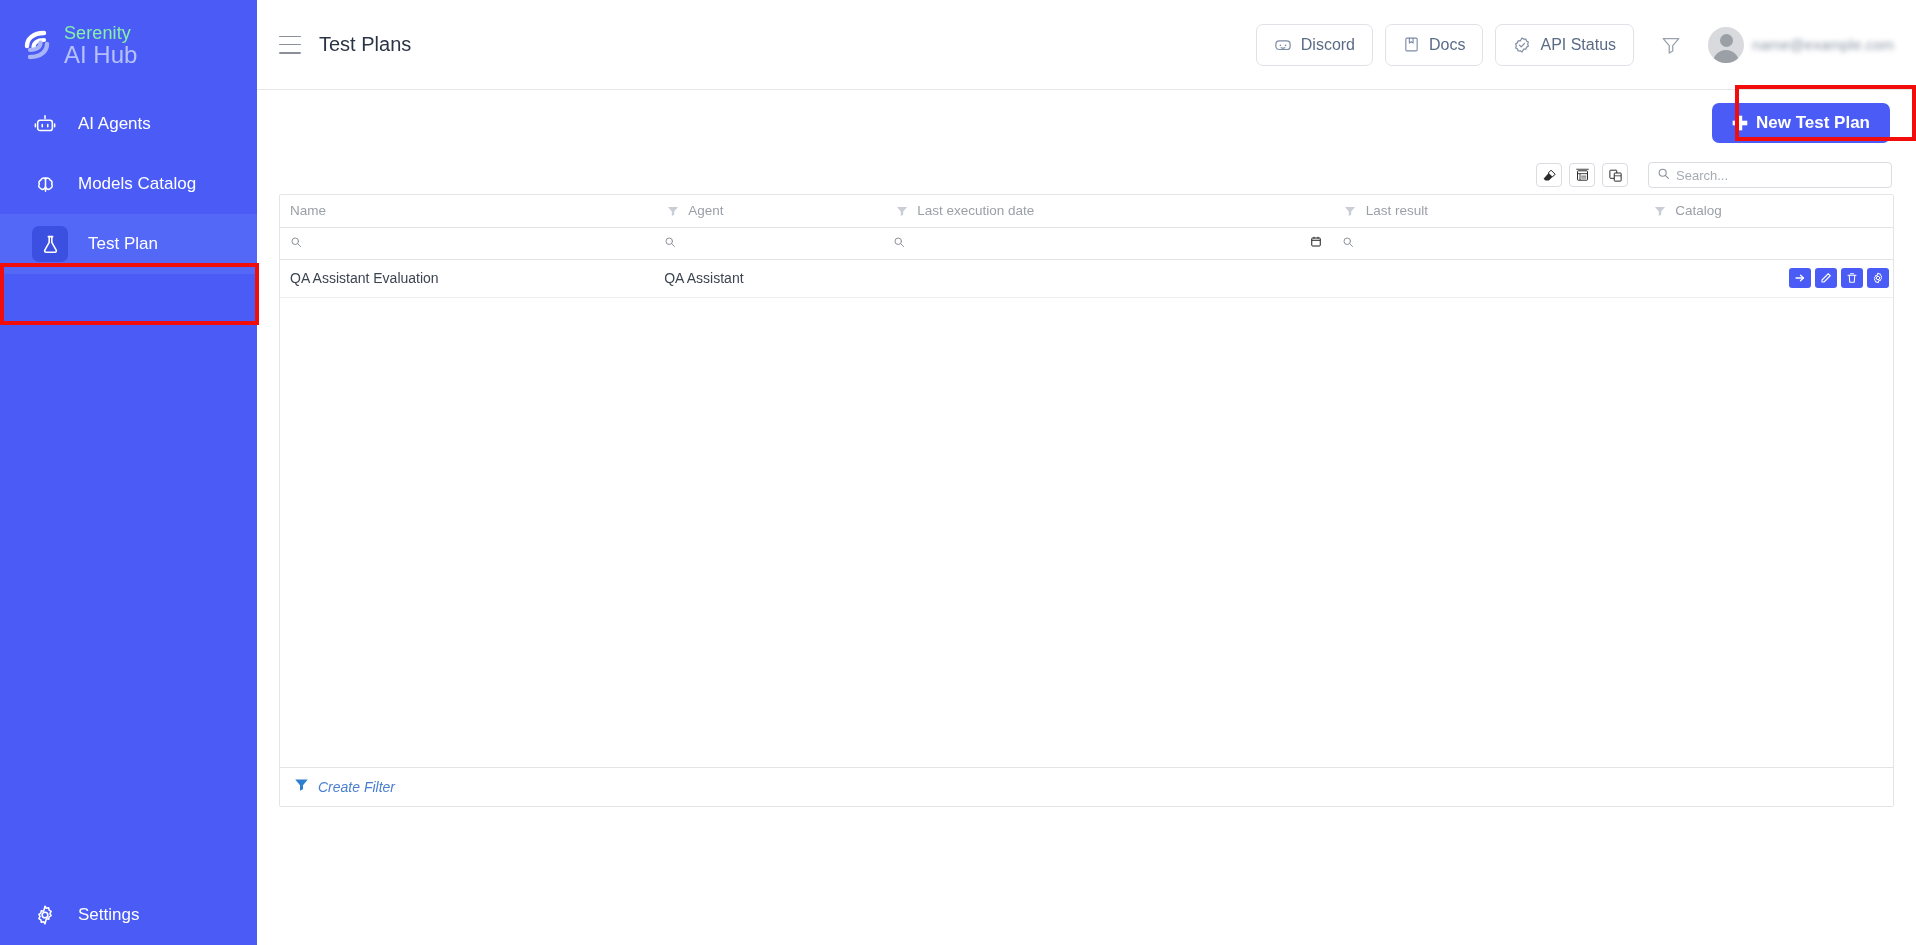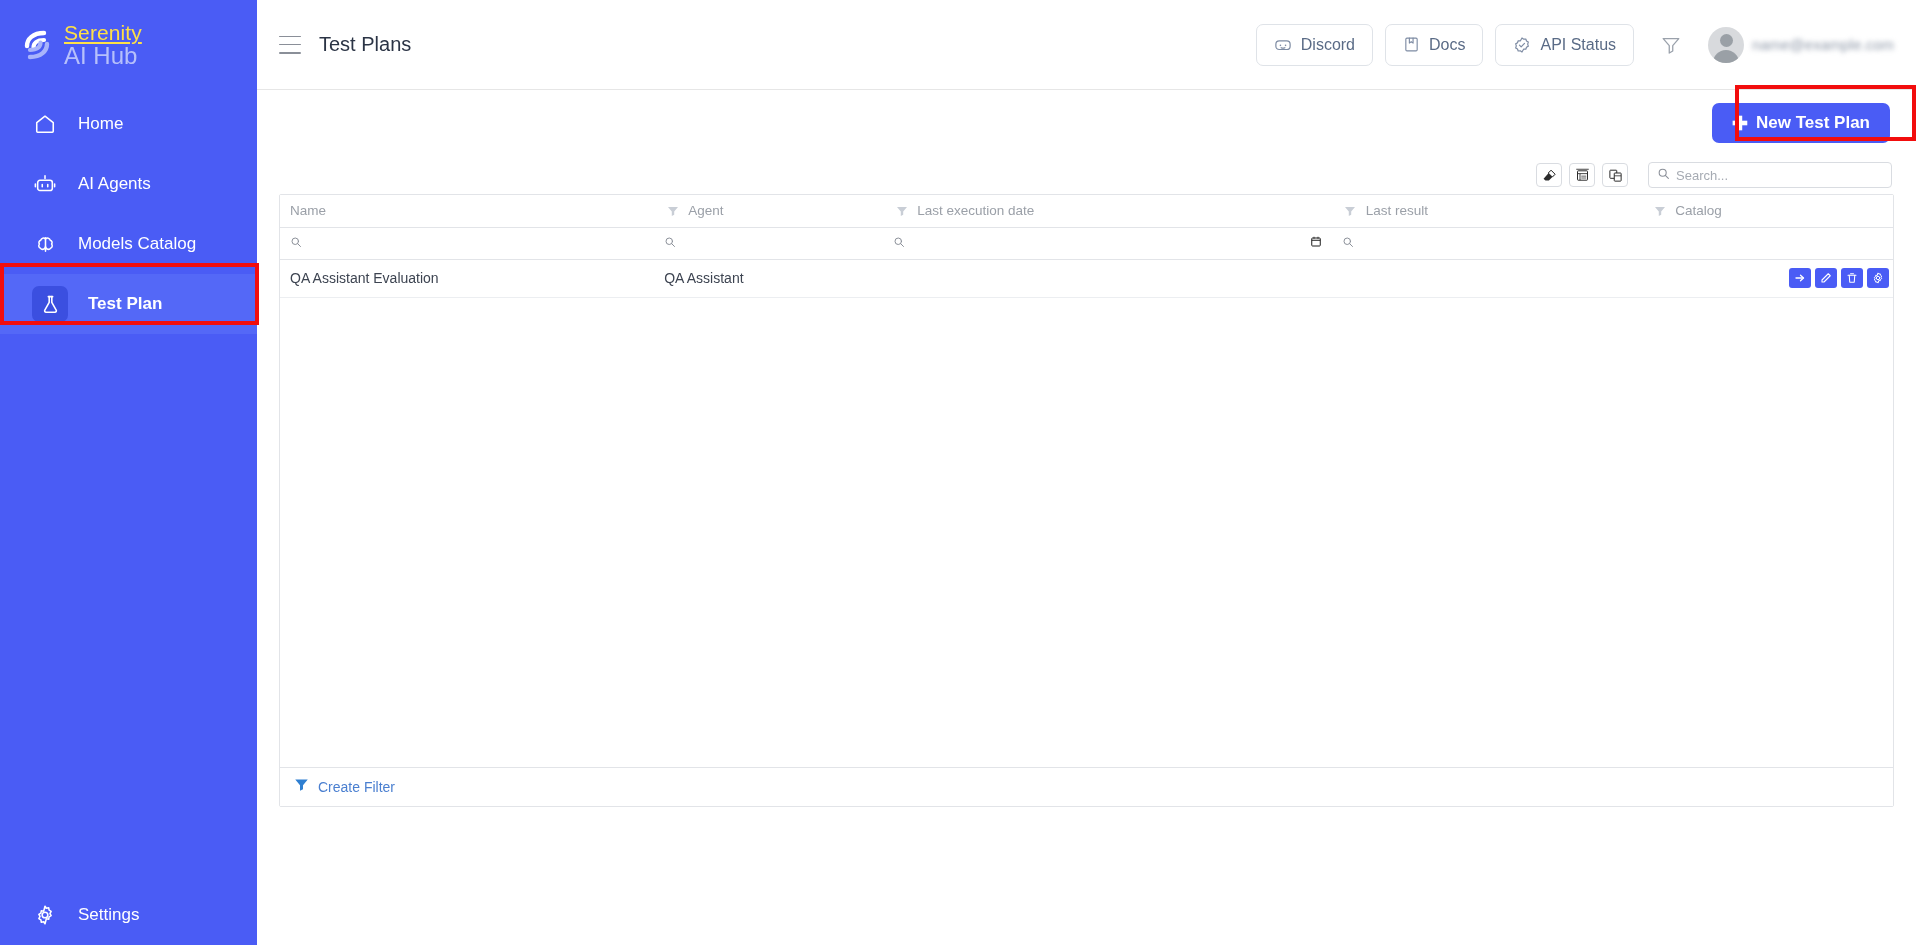--- a/index.html
+++ b/index.html
@@ -14,39 +14,39 @@
   
   .sidebar {
     width: 257px; height: 945px; flex: 0 0 257px;
     background: #4a5cf5;
     display: flex; flex-direction: column;
     position: relative;
   }
   .logo-row { display: flex; align-items: center; gap: 10px; padding: 18px 0 0 20px; height: 72px; }
   .logo-mark { width: 34px; height: 34px; flex: 0 0 34px; position: relative; }
   .logo-text { display: flex; flex-direction: column; line-height: 1.0; }
-  .logo-title { color: #fde047; font-size: 21px; letter-spacing: .1px; text-decoration: underline; }
+  .logo-title { color: #86efac; font-size: 18px; letter-spacing: .1px; }
   .logo-sub { color: #b6c0fb; font-size: 24px; margin-top: 1px; }
 
   .nav { margin-top: 22px; display: flex; flex-direction: column; }
   .nav-item {
     display: flex; align-items: center; gap: 20px;
     height: 60px; padding-left: 32px; cursor: pointer;
     color: #ffffff;
   }
   .nav-item .nav-ico { width: 26px; height: 26px; flex: 0 0 26px; display: flex; align-items: center; justify-content: center; }
   .nav-item .nav-label { font-size: 17px; }
   .nav-item.active {
     background: #5468f7;
     font-weight: bold;
   }
   .nav-item.active .nav-ico {
     background: #3b4fe0; border-radius: 7px; width: 36px; height: 36px; flex: 0 0 36px;
   }
-  .nav-item.active .nav-label { font-weight: bold; }
+  .nav-item.active .nav-label { font-weight: normal; }
   .nav-spacer { flex: 1 1 auto; }
   .nav-bottom { padding-bottom: 0; }
 
   
   .main { flex: 1 1 auto; height: 945px; display: flex; flex-direction: column; background: #fff; min-width: 0; }
 
   .topbar {
     height: 90px; flex: 0 0 90px;
     border-bottom: 1px solid #e6e6e6;
     display: flex; align-items: center;
@@ -136,21 +136,21 @@
   .act-group { display: flex; gap: 4px; justify-content: flex-end; }
   .act-btn {
     width: 22px; height: 20px; border-radius: 3px; background: #4a5cf5;
     display: flex; align-items: center; justify-content: center; cursor: pointer; flex: 0 0 22px;
   }
 
   .grid-body-fill { height: 470px; background: #fff; border-bottom: 1px solid #e2e4e8; }
 
   .create-filter-bar {
     height: 38px; display: flex; align-items: center; gap: 9px; padding-left: 14px;
-    background: #fff; cursor: pointer;
+    background: #fff; cursor: pointer; font-style: italic;
   }
   .create-filter-bar .cf-label { color: #4a7fd0; font-size: 14px; }
 
   .pager {
     height: 44px; display: flex; align-items: center; padding: 0 2px; margin-top: 4px;
   }
   .pagesize { display: flex; align-items: center; gap: 2px; }
   .pagesize span {
     font-size: 13.5px; color: #5a6070; padding: 4px 10px; border-radius: 3px; cursor: pointer;
   }
@@ -186,28 +186,20 @@
         </svg>
       </div>
       <div class="logo-text">
         <div class="logo-title">Serenity</div>
         <div class="logo-sub">AI Hub</div>
       </div>
     </div>
 
     <nav class="nav">
 
-      <div class="nav-item">
-        <span class="nav-ico">
-          <svg width="22" height="22" viewBox="0 0 24 24" fill="none" stroke="#ffffff" stroke-width="1.7" stroke-linecap="round" stroke-linejoin="round">
-            <path d="M3 10.5 L12 3.5 L21 10.5 V20 a1 1 0 0 1-1 1 H4 a1 1 0 0 1-1-1 Z"></path>
-          </svg>
-        </span>
-        <span class="nav-label">Home</span>
-      </div>
 
       <div class="nav-item">
         <span class="nav-ico">
           <svg width="22" height="22" viewBox="0 0 24 24" fill="none" stroke="#ffffff" stroke-width="1.7" stroke-linecap="round" stroke-linejoin="round">
             <path d="M12 3 v3"></path>
             <rect x="4" y="8" width="16" height="11" rx="2.5"></rect>
             <path d="M9 12.5 v2.5 M15 12.5 v2.5"></path>
             <path d="M1.5 12 v3 M22.5 12 v3"></path>
           </svg>
         </span>

